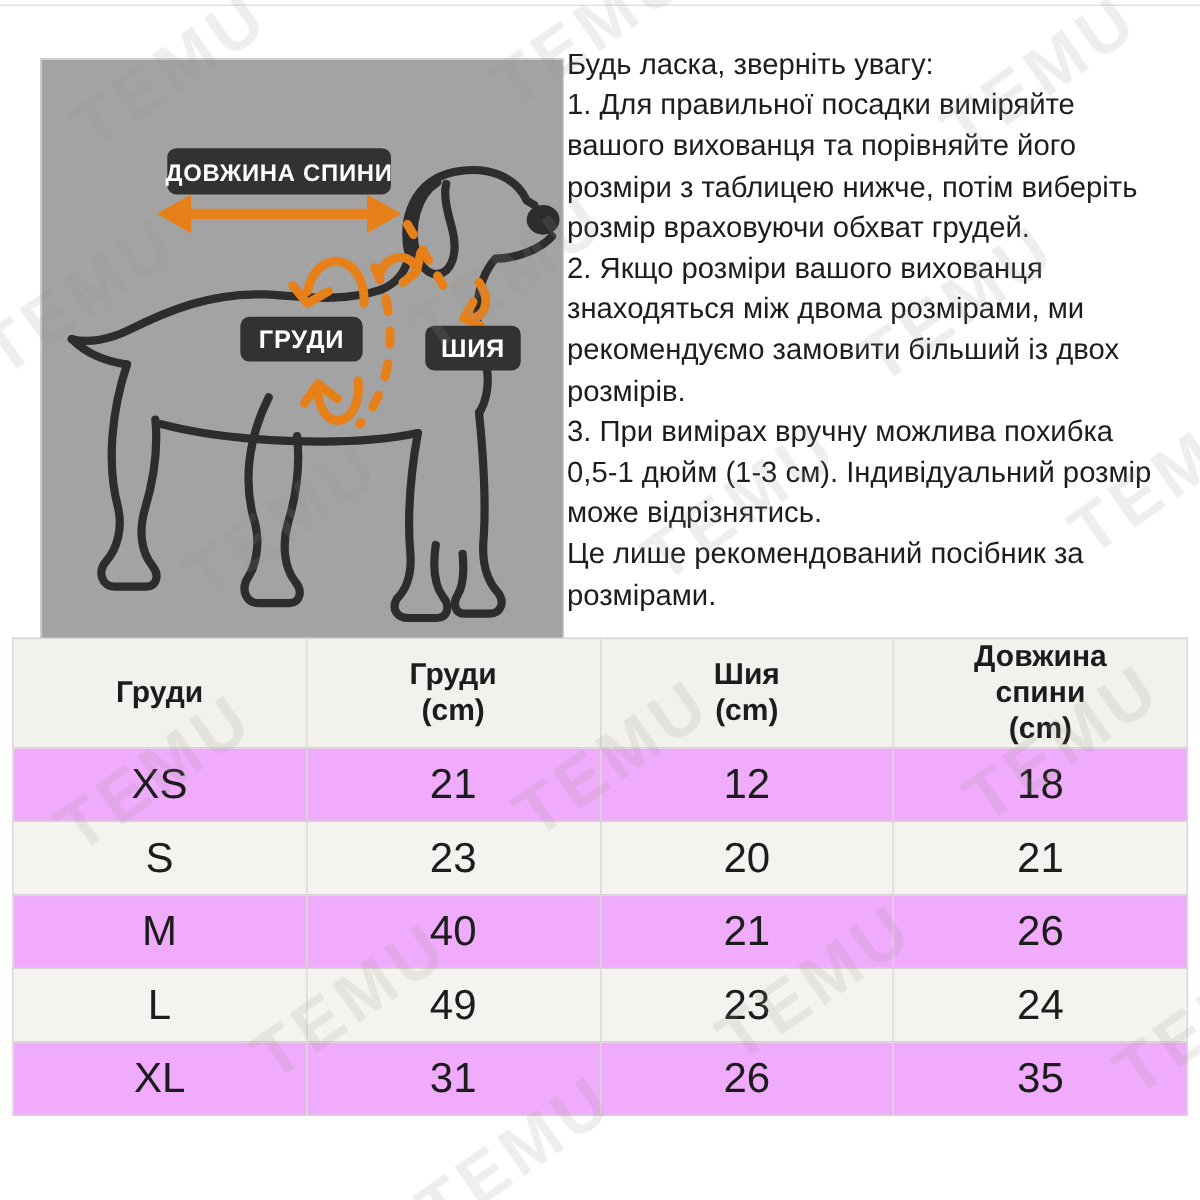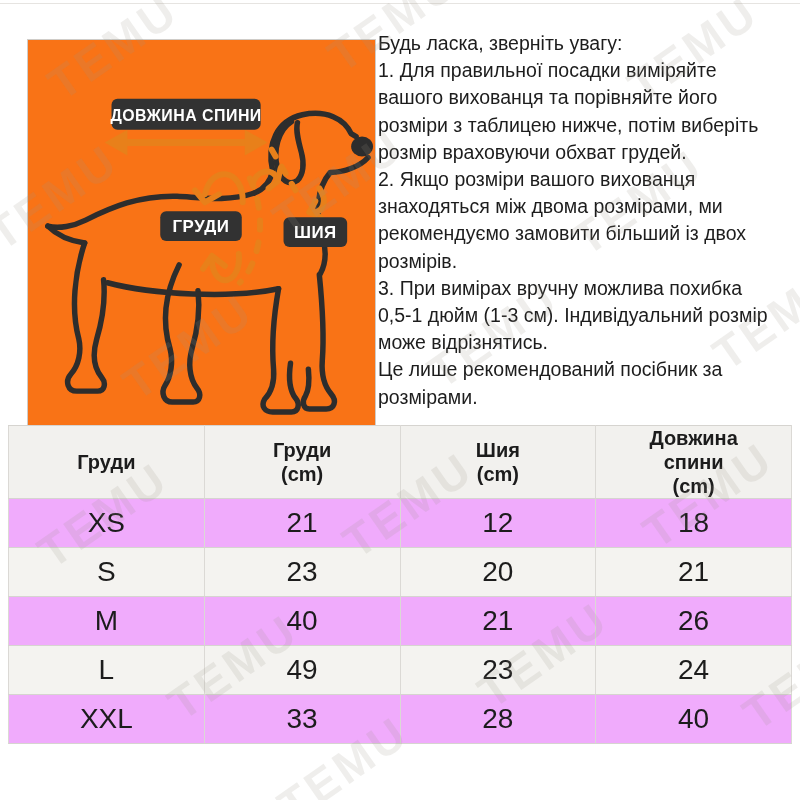--- a/index.html
+++ b/index.html
@@ -4,21 +4,21 @@
 <style>
   html,body{margin:0;padding:0;background:#ffffff;}
   .page{
     position:relative;width:800px;height:800px;overflow:hidden;
     background:#ffffff;font-family:"Liberation Sans",sans-serif;color:#1e1e1e;
   }
   .top-divider{position:absolute;left:0;top:3px;width:800px;height:1px;background:#e6e4e1;}
   
   .diagram-box{
     position:absolute;left:27px;top:39px;width:349px;height:404px;
-    border:1px solid #cfccc8;background:#f97316;box-sizing:border-box;
+    border:1px solid #cfccc8;background:#a3a3a3;box-sizing:border-box;
   }
   .diagram-box svg{display:block;width:100%;height:100%;}
   .svg-label-text{fill:#ffffff;font-family:"Liberation Sans",sans-serif;font-weight:bold;letter-spacing:.5px;}
   
   .notes{
     position:absolute;left:378px;top:30px;width:392px;
     font-size:19.5px;line-height:27.2px;white-space:pre-line;color:#1d1d1d;
   }
   
   .size-table{
@@ -163,24 +163,24 @@
         <td>21</td>
         <td>26</td>
       </tr>
       <tr>
         <td>L</td>
         <td>49</td>
         <td>23</td>
         <td>24</td>
       </tr>
       <tr>
-        <td>XXL</td>
-        <td>33</td>
-        <td>28</td>
-        <td>40</td>
+        <td>XL</td>
+        <td>31</td>
+        <td>26</td>
+        <td>35</td>
       </tr>
     </tbody>
   </table>
 
   <span class="wm" style="left:40px;top:20px">TEMU</span>
   <span class="wm" style="left:320px;top:-8px">TEMU</span>
   <span class="wm" style="left:620px;top:22px">TEMU</span>
   <span class="wm" style="left:-20px;top:170px">TEMU</span>
   <span class="wm" style="left:265px;top:155px">TEMU</span>
   <span class="wm" style="left:565px;top:175px">TEMU</span>

